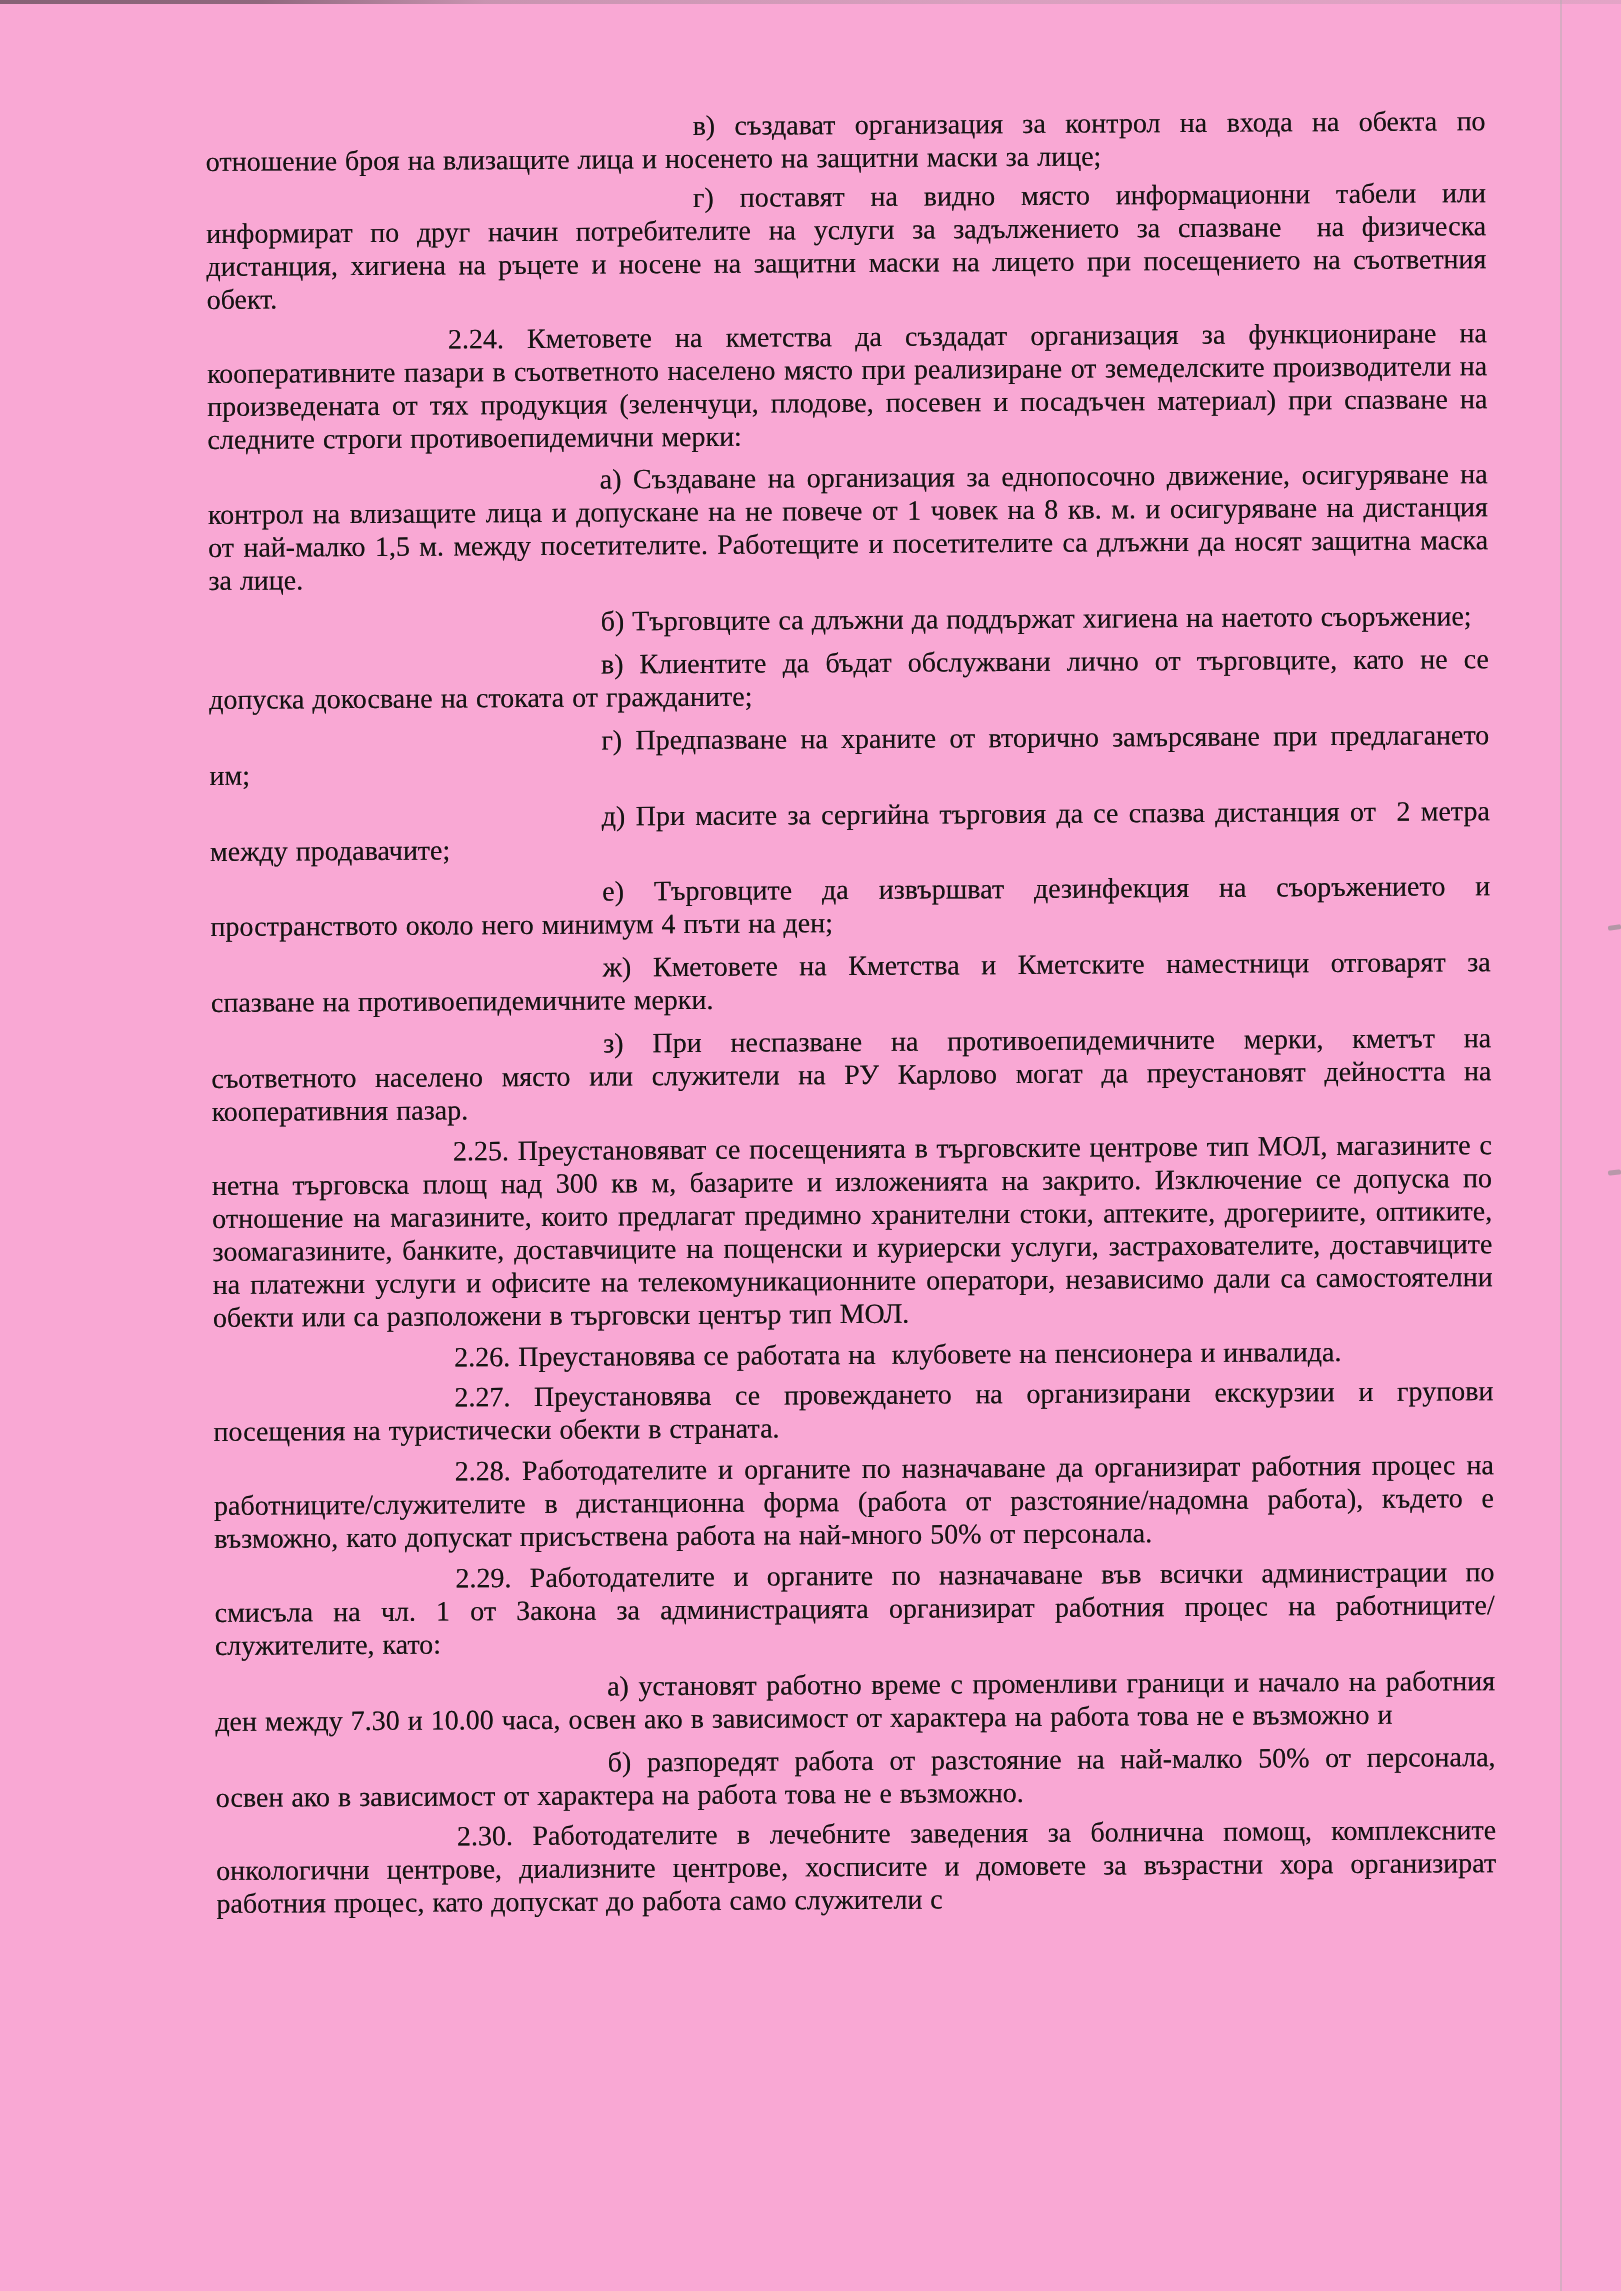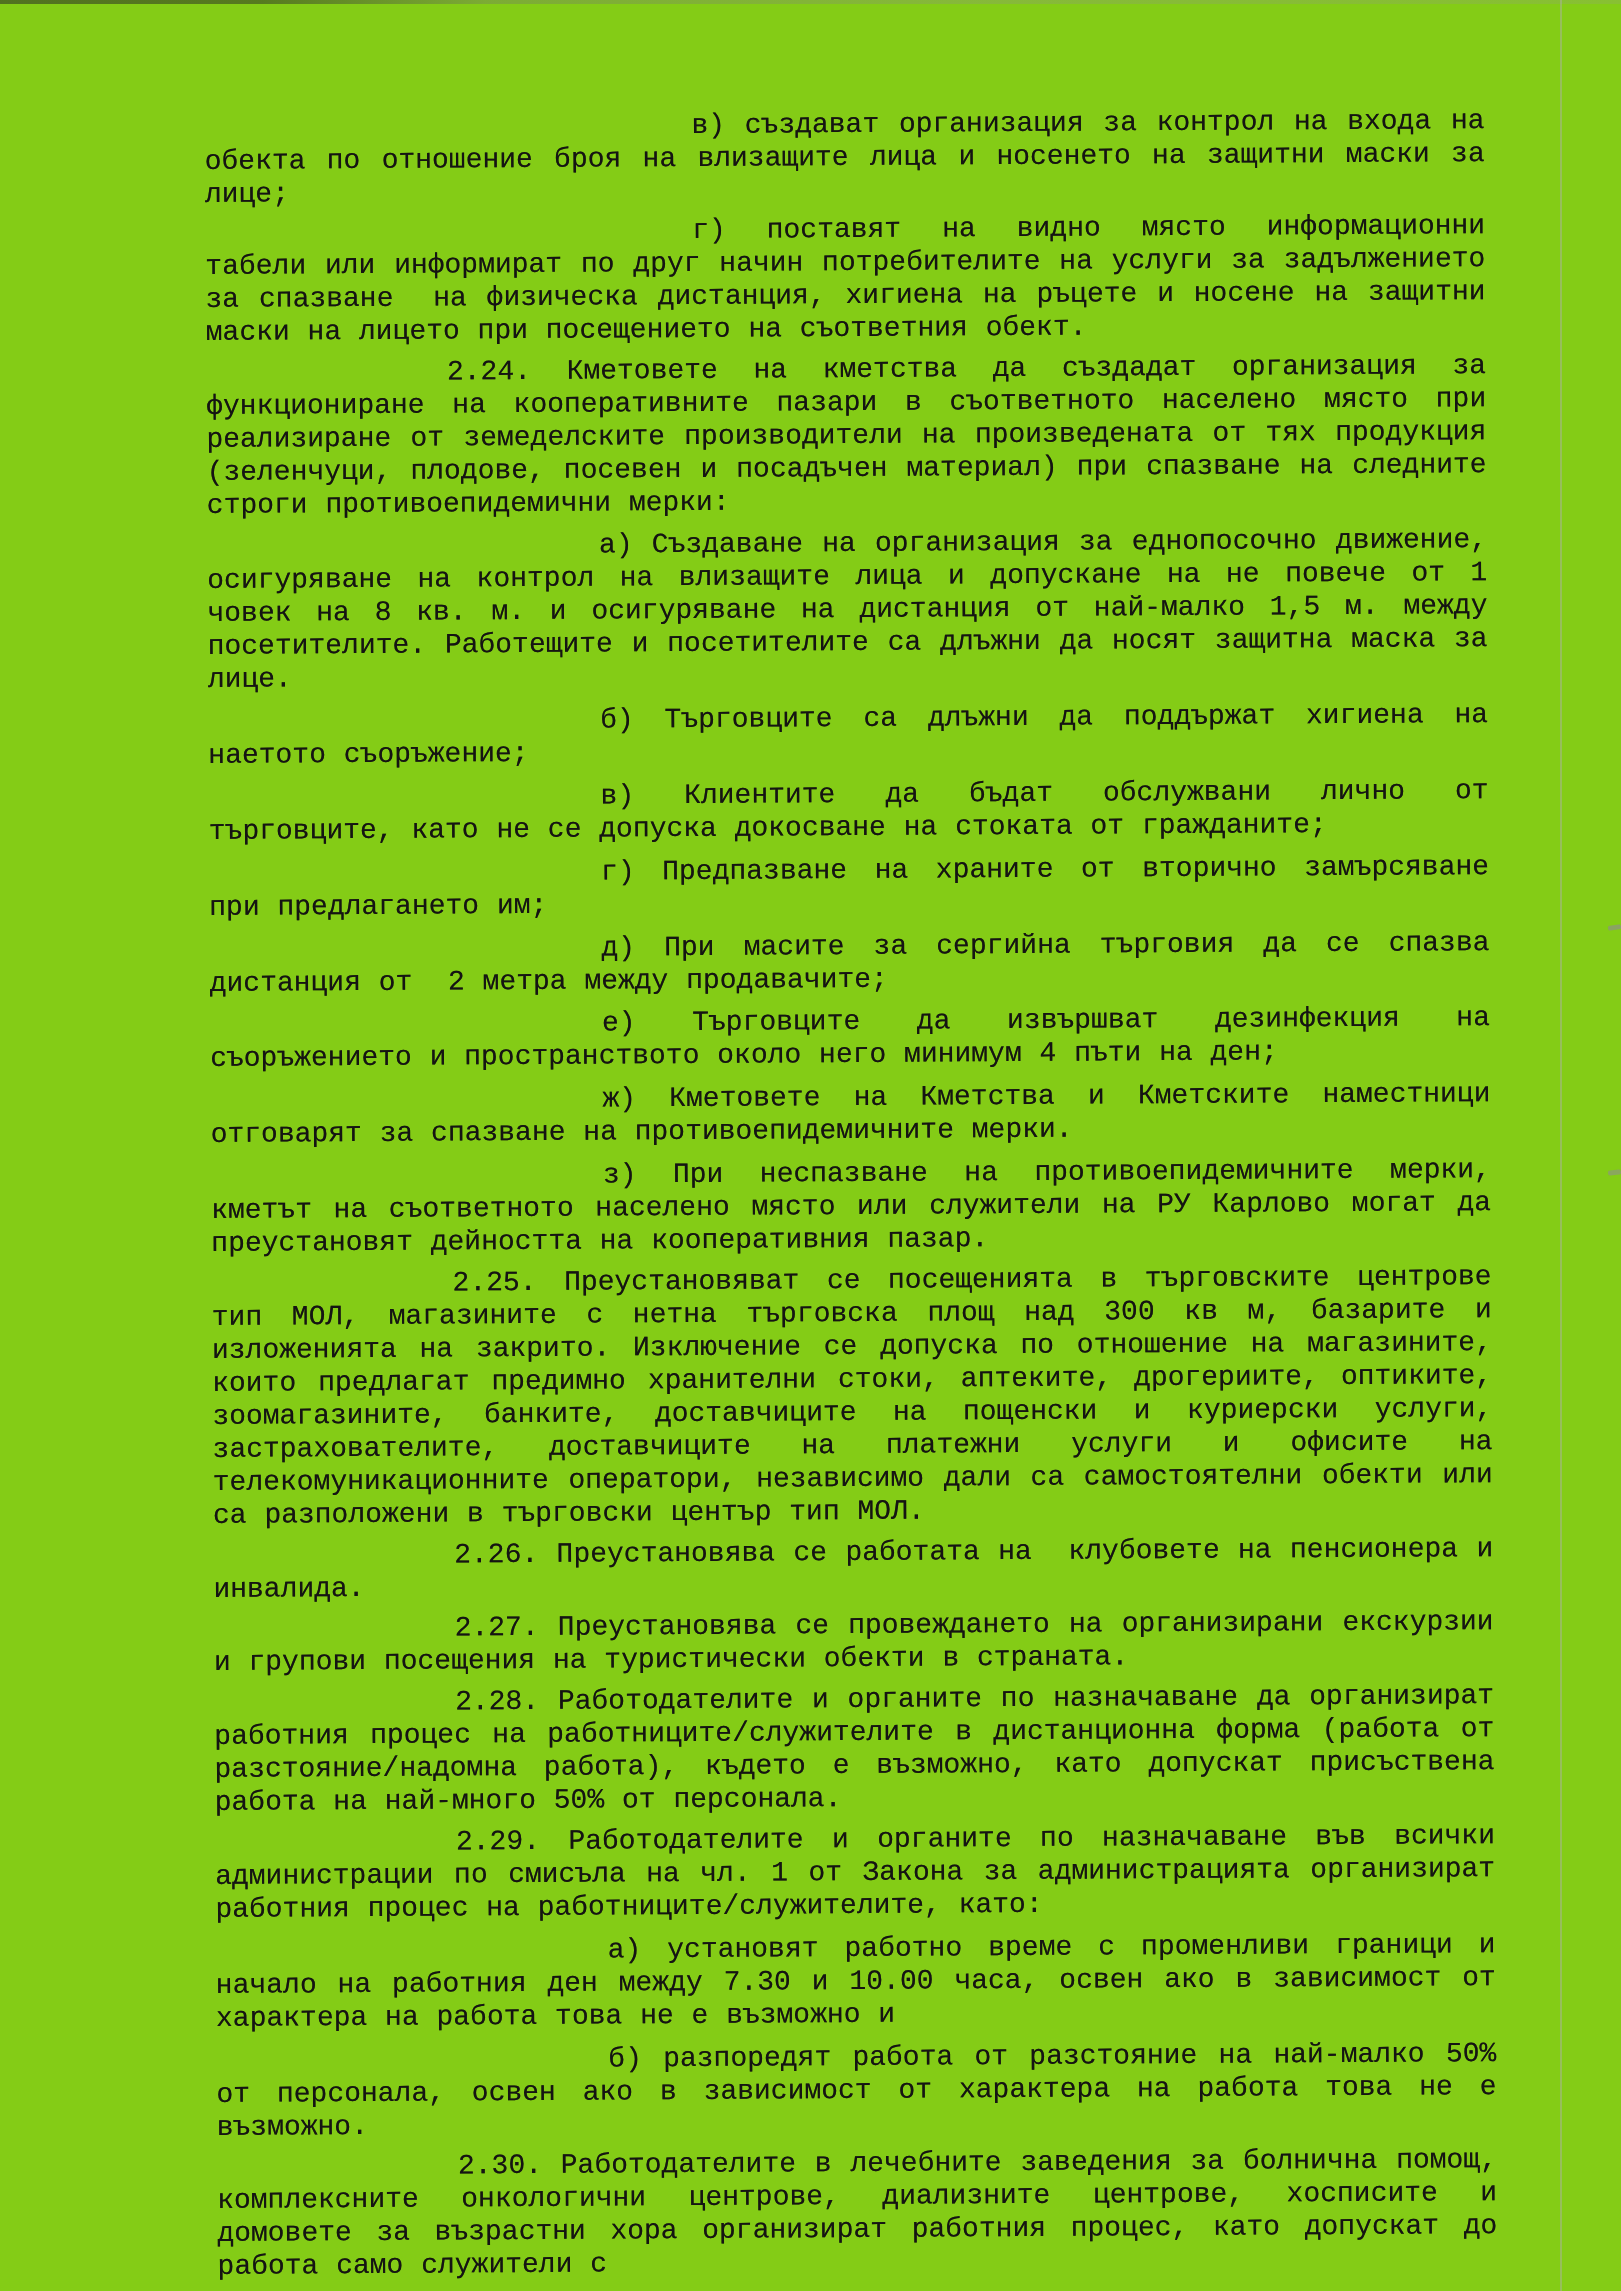--- a/index.html
+++ b/index.html
@@ -5,23 +5,23 @@
   html, body {
     margin: 0;
     padding: 0;
     background: #e9e9e7;
   }
   .page {
     position: relative;
     width: 1621px;
     height: 2292px;
     margin: 0 auto;
-    background: #84cc16;
+    background: #f9a8d4;
     overflow: hidden;
-    font-family: Liberation Mono, monospace;
+    font-family: Liberation Serif, serif;
   }
   
   .artifact { position: absolute; pointer-events: none; }
   .top-edge-line {
     top: 0; left: 0; width: 1621px; height: 3.9px;
     background: linear-gradient(90deg,
       rgba(40,40,40,0.55) 0%,
       rgba(40,40,40,0.50) 16%,
       rgba(110,110,110,0.35) 30%,
       rgba(140,140,140,0.30) 60%,

